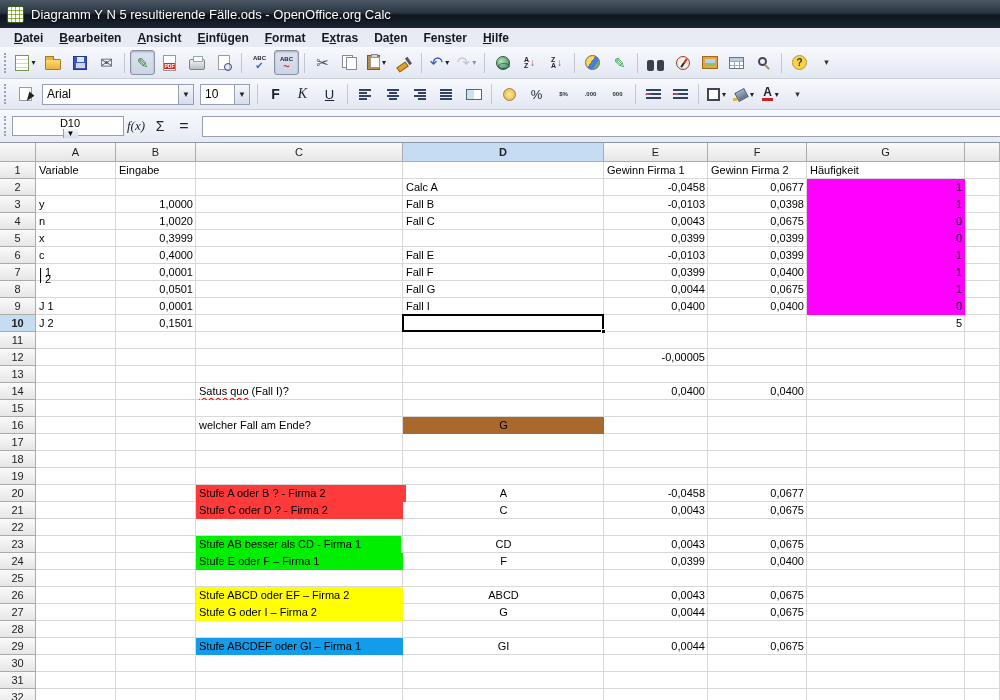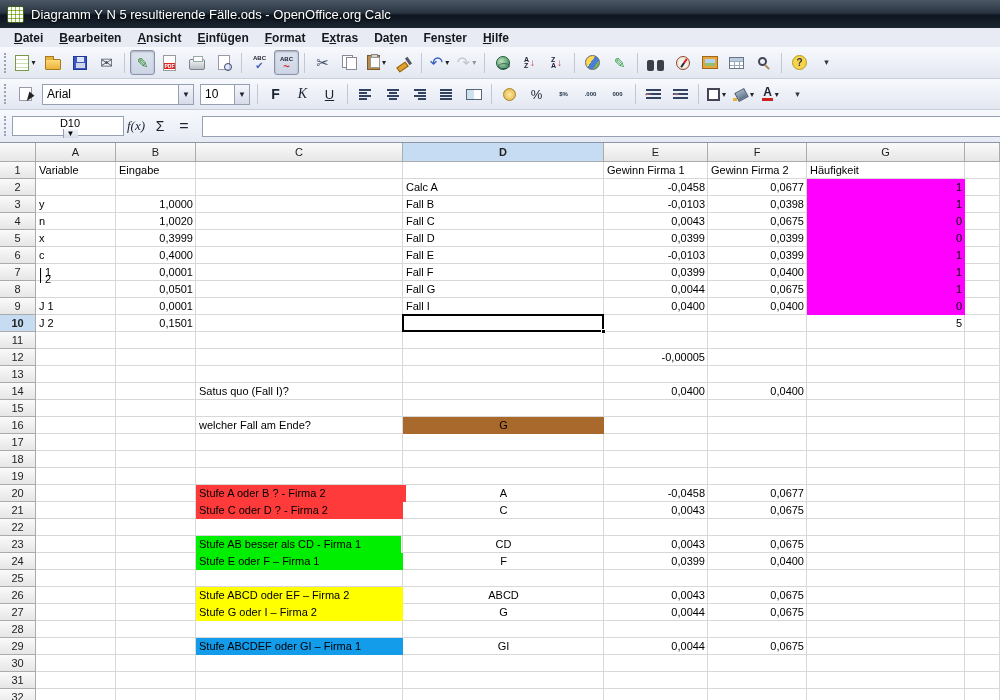--- a/index.html
+++ b/index.html
@@ -117,21 +117,21 @@
   #grid{position:absolute;left:0;top:143px;width:1000px;bottom:0;background:#fff;overflow:hidden;}
   .hdr{position:absolute;background:linear-gradient(#FAFAFA,#E6E6E6);border-right:1px solid #ABABAB;border-bottom:1px solid #ABABAB;
     font-size:11px;color:#222;display:flex;align-items:center;justify-content:center;}
   .hdr.sel{background:#C6DCF3;font-weight:bold;}
   #cells-layer{position:absolute;left:36px;top:19px;right:0;bottom:0;
     background-image:repeating-linear-gradient(to bottom,transparent 0 16px,#D8D8D8 16px 17px);}
   .vline{position:absolute;top:0;bottom:0;width:1px;background:#D8D8D8;}
   .cell{position:absolute;height:17px;font-size:11px;color:#000;line-height:16px;
     padding:0 3px;white-space:nowrap;overflow:hidden;}
   .cell.r{text-align:right;} .cell.c{text-align:center;}
-  .wavy{text-decoration-style:wavy;text-decoration-color:#e00;text-underline-offset:2px;}
+  .wavy{text-decoration:underline;text-decoration-style:wavy;text-decoration-color:#e00;text-underline-offset:2px;}
   #cursor{position:absolute;border:2px solid #000;}
   #cursor .handle{position:absolute;right:-4px;bottom:-4px;width:5px;height:5px;background:#000;border:1px solid #fff;}
 </style>
 </head>
 <body>
 
 <div class="titlebar">
   <span class="appicon"></span>
   <span class="wtitle">Diagramm Y N 5 resultierende Fälle.ods - OpenOffice.org Calc</span>
 </div>
@@ -446,21 +446,20 @@
       <div class="cell r" style="left: 672px; top: 34px; width: 99px;">0,0398</div>
       <div class="cell r" style="left: 771px; top: 34px; width: 158px; background: rgb(255, 0, 255);">1</div>
       <div class="cell" style="left: 0px; top: 51px; width: 80px;">n</div>
       <div class="cell r" style="left: 80px; top: 51px; width: 80px;">1,0020</div>
       <div class="cell" style="left: 367px; top: 51px; width: 201px;">Fall C</div>
       <div class="cell r" style="left: 568px; top: 51px; width: 104px;">0,0043</div>
       <div class="cell r" style="left: 672px; top: 51px; width: 99px;">0,0675</div>
       <div class="cell r" style="left: 771px; top: 51px; width: 158px; background: rgb(255, 0, 255);">0</div>
       <div class="cell" style="left: 0px; top: 68px; width: 80px;">x</div>
       <div class="cell r" style="left: 80px; top: 68px; width: 80px;">0,3999</div>
-      <div class="cell" style="left: 367px; top: 68px; width: 201px;">Fall D</div>
       <div class="cell r" style="left: 568px; top: 68px; width: 104px;">0,0399</div>
       <div class="cell r" style="left: 672px; top: 68px; width: 99px;">0,0399</div>
       <div class="cell r" style="left: 771px; top: 68px; width: 158px; background: rgb(255, 0, 255);">0</div>
       <div class="cell" style="left: 0px; top: 85px; width: 80px;">c</div>
       <div class="cell r" style="left: 80px; top: 85px; width: 80px;">0,4000</div>
       <div class="cell" style="left: 367px; top: 85px; width: 201px;">Fall E</div>
       <div class="cell r" style="left: 568px; top: 85px; width: 104px;">-0,0103</div>
       <div class="cell r" style="left: 672px; top: 85px; width: 99px;">0,0399</div>
       <div class="cell r" style="left: 771px; top: 85px; width: 158px; background: rgb(255, 0, 255);">1</div>
       <div class="cell" style="left: 0px; top: 102px; width: 80px;">I 1</div>

